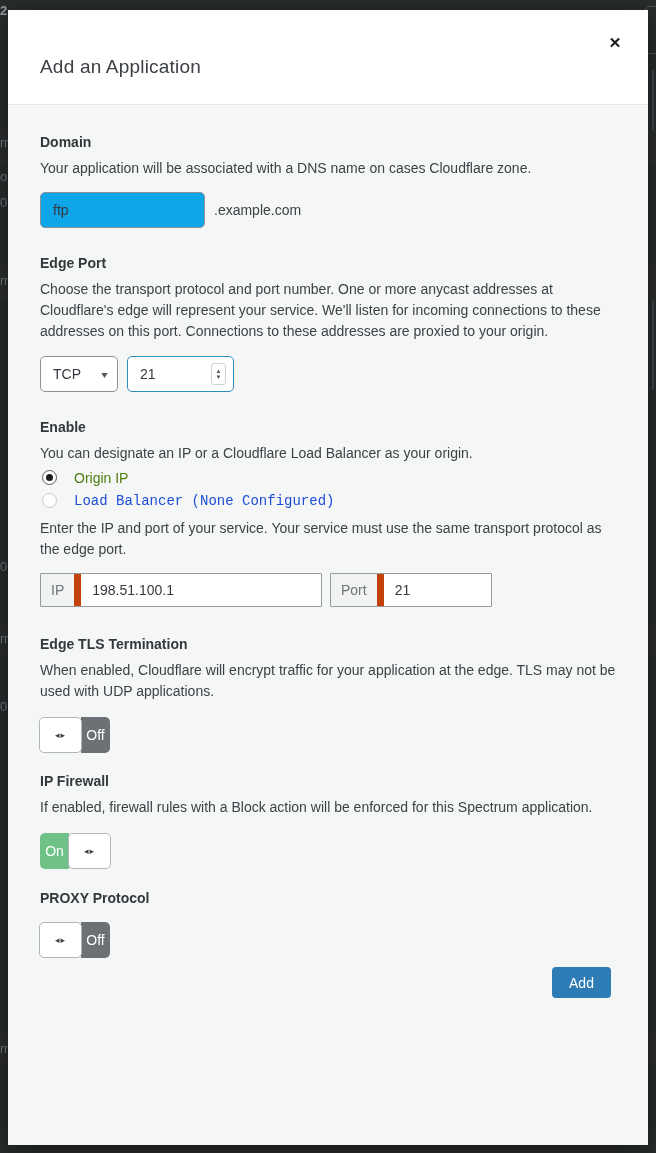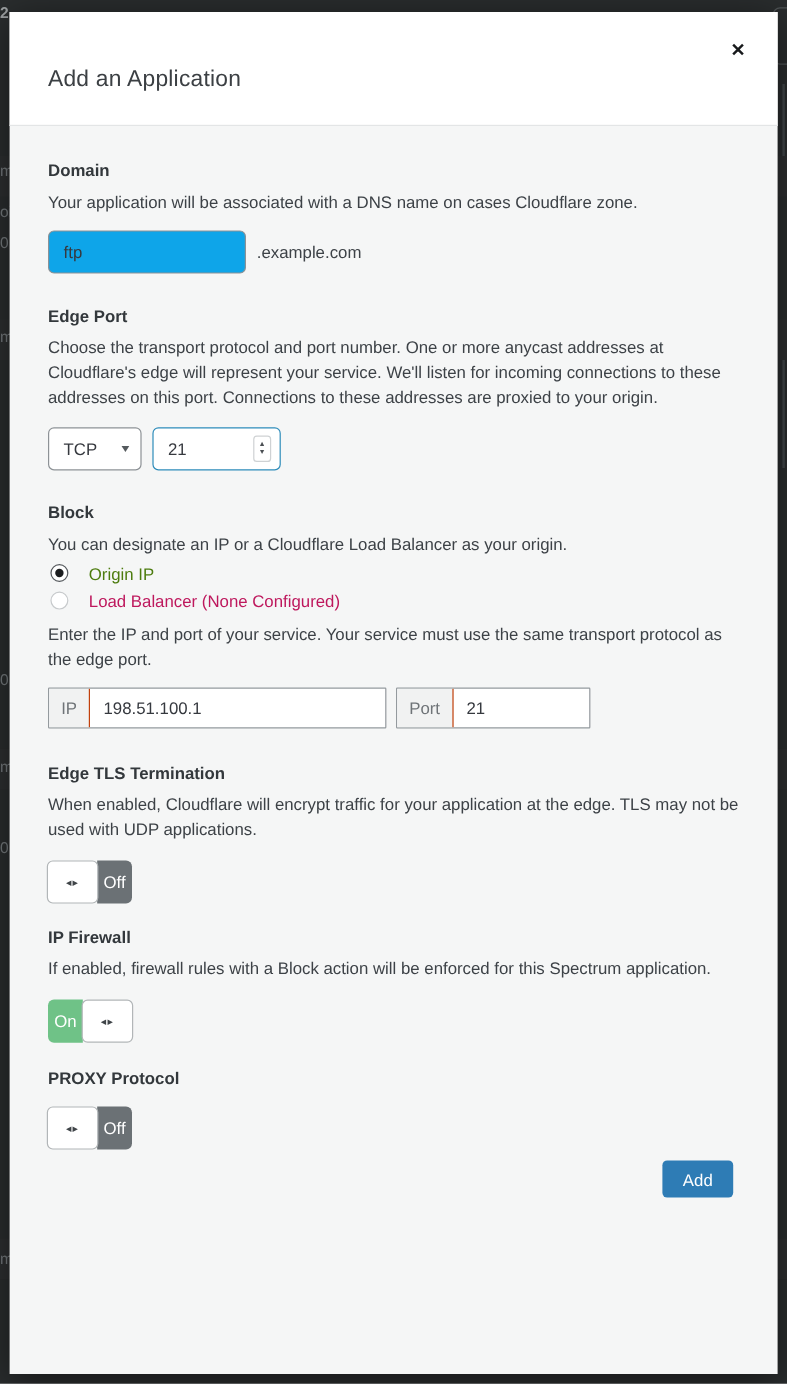--- a/index.html
+++ b/index.html
@@ -115,31 +115,31 @@
     width: 15px; height: 15px; border-radius: 50%;
     border: 1px solid #55595d; background: #fff;
     margin: 0 17px 0 2px; position: relative; flex: 0 0 15px;
   }
   .radio-circle.checked::after {
     content: ""; position: absolute; left: 3px; top: 3px;
     width: 7px; height: 7px; border-radius: 50%; background: #1b1d1f;
   }
   .radio-circle.disabled { border-color: #c7cacc; }
   .radio-label { font-size: 14px; color: #4d7c0f; }
-  .radio-label.disabled { color: #be185d; }
+  .radio-label.disabled { color: #1d4ed8; font-family: Liberation Mono, monospace; }
   .origin-instr { margin-top: 9px; }
 
   .ipport-row { margin-top: 13px; display: flex; gap: 8px; }
   .input-group {
     display: flex; align-items: stretch; height: 34px;
     border: 1px solid #949a9e; border-radius: 1px; background: #fff;
   }
   .input-group .prefix {
     display: flex; align-items: center; padding: 0 10px;
-    background: #f1f2f2; border-right: 1px solid #c2410c;
+    background: #f1f2f2; border-right: 7px solid #c2410c;
     font-size: 14px; color: #6f7478;
   }
   .input-group .gval {
     display: flex; align-items: center; padding: 0 11px;
     font-size: 14px; color: #36393f;
   }
   .group-ip { width: 282px; }
   .group-port { width: 162px; }
   .group-ip .gval { flex: 1; }
 
@@ -223,21 +223,21 @@
           <span class="num">21</span>
           <span class="spinner">
             <span>▲</span>
             <span>▼</span>
           </span>
         </div>
       </div>
     </section>
 
     <section class="sec-origin">
-      <h3 class="field-label">Block</h3>
+      <h3 class="field-label">Enable</h3>
       <p class="field-desc">You can designate an IP or a Cloudflare Load Balancer as your origin.</p>
 
       <div class="radio-row">
         <span class="radio-circle checked"></span>
         <span class="radio-label">Origin IP</span>
       </div>
       <div class="radio-row">
         <span class="radio-circle disabled"></span>
         <span class="radio-label disabled">Load Balancer (None Configured)</span>
       </div>

